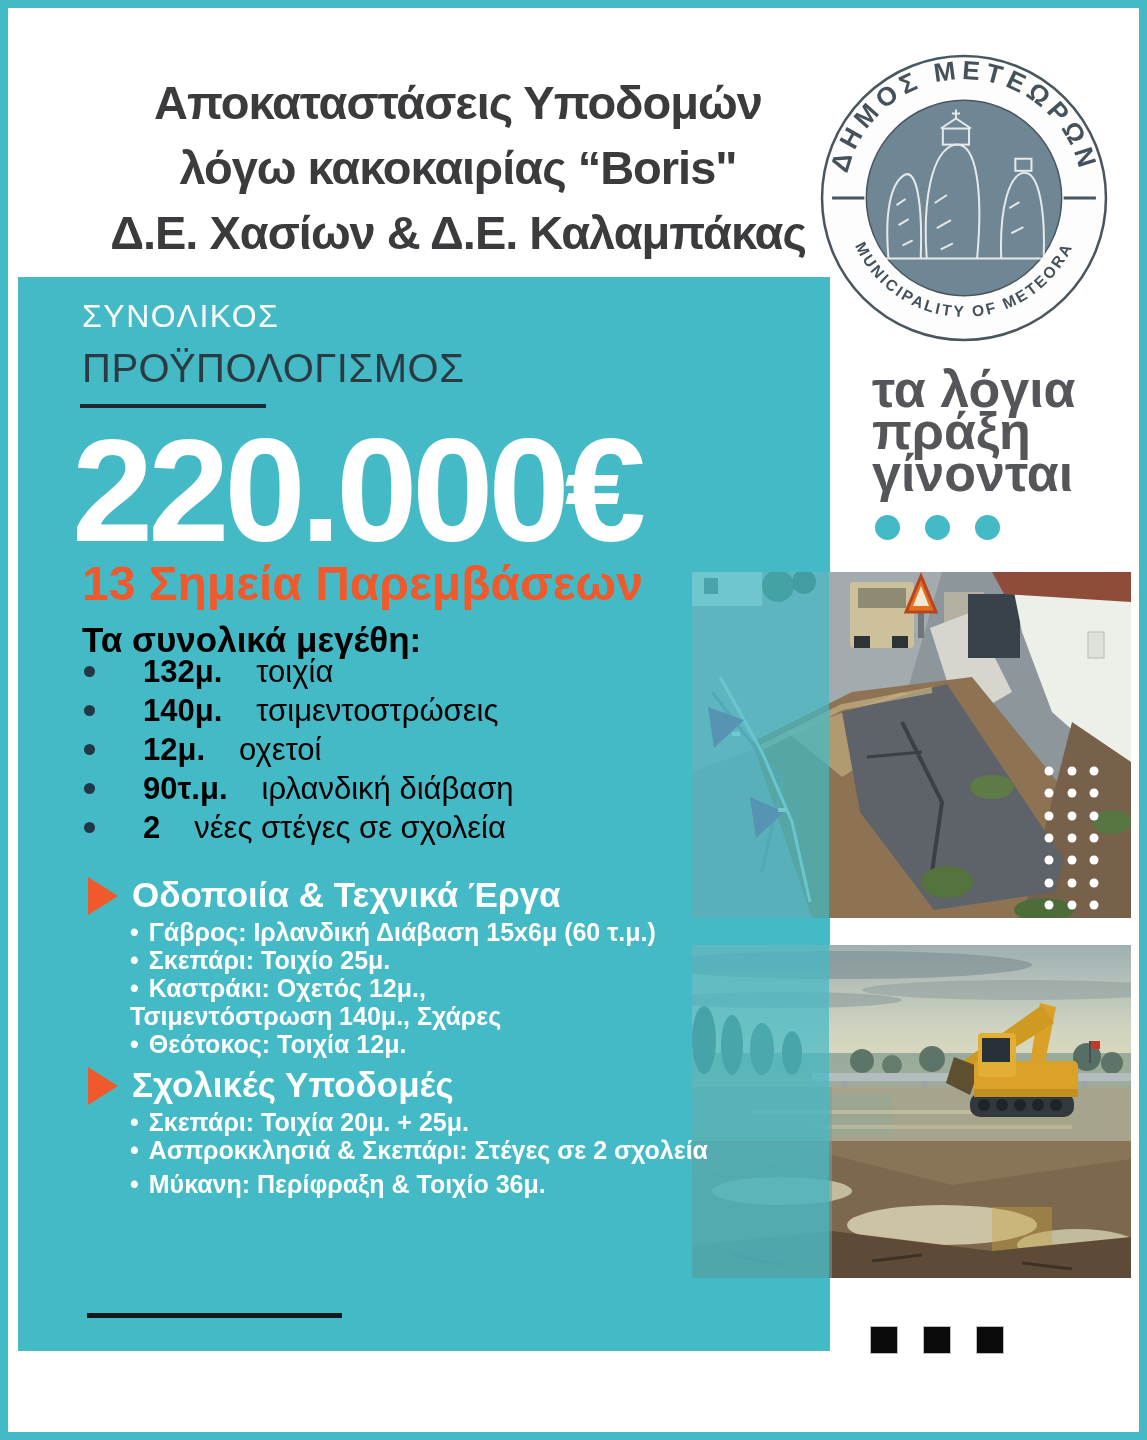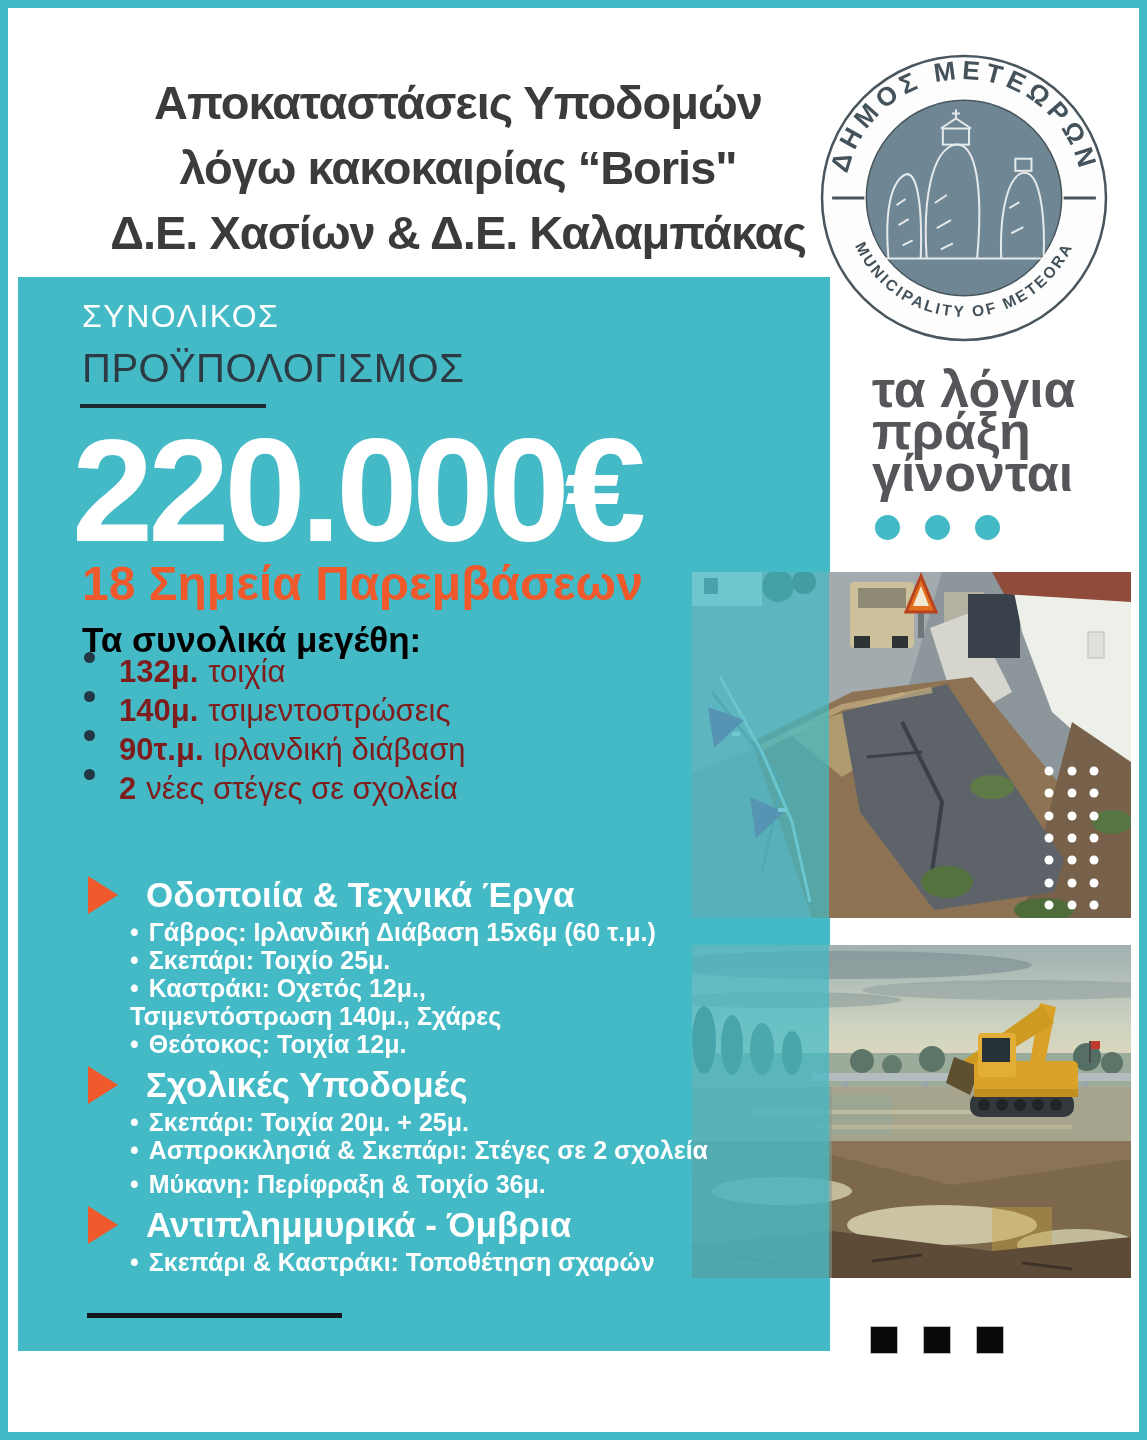--- a/index.html
+++ b/index.html
@@ -18,27 +18,27 @@
   
   .budget-l1{position:absolute;left:82px;top:298px;color:#ffffff;font-size:32px;letter-spacing:1.5px;}
   .budget-l2{position:absolute;left:82px;top:346px;color:#2c3a43;font-size:40px;letter-spacing:0.5px;}
   .budget-rule{position:absolute;left:80px;top:404px;width:186px;height:4px;background:#1d2a33;}
   .amount{position:absolute;left:72px;top:418px;color:#ffffff;font-size:146px;font-weight:bold;letter-spacing:-5px;line-height:1;}
 
   .interv-heading{position:absolute;left:82px;top:556px;color:#f0592b;font-size:48px;font-weight:bold;}
   .totals-heading{position:absolute;left:82px;top:620px;color:#000000;font-size:35px;font-weight:bold;}
 
   .totals{position:absolute;left:84px;top:652px;width:640px;list-style:none;margin:0;padding:0;}
-  .totals li{display:flex;align-items:flex-start;font-size:31px;line-height:39px;color:#7f1d1d;}
+  .totals li{display:flex;align-items:center;font-size:31px;line-height:39px;color:#000000;gap:24px;}
   .totals .dot{width:11px;height:11px;border-radius:50%;background:#223844;margin-right:24px;flex:0 0 auto;}
   .totals .v{font-weight:bold;margin-right:10px;}
 
   .sections{position:absolute;left:88px;top:874px;width:650px;}
   .section{margin-bottom:6px;}
-  .sec-head{display:flex;align-items:center;gap:28px;margin-bottom:3px;}
+  .sec-head{display:flex;align-items:flex-end;gap:14px;margin-bottom:3px;}
   .arrow{width:0;height:0;border-left:30px solid #f0592b;border-top:19px solid transparent;border-bottom:19px solid transparent;flex:0 0 auto;}
   .sec-title{font-size:35px;font-weight:bold;color:#ffffff;line-height:41px;}
   .sec-items{list-style:none;margin:0;padding:0;}
   .sec-items li{font-size:25px;font-weight:bold;color:#ffffff;line-height:28px;padding-left:42px;}
   .sec-items li .b{margin-right:10px;}
 
   
   .slogan{position:absolute;left:872px;top:368px;color:#55565a;font-size:52px;font-weight:bold;line-height:42px;}
   .dots-row{position:absolute;left:875px;top:515px;display:flex;gap:25px;}
   .dots-row .tdot{width:25px;height:25px;border-radius:50%;background:#43bac6;}
@@ -223,33 +223,38 @@
     <div>Αποκαταστάσεις Υποδομών</div>
     <div>λόγω κακοκαιρίας “Boris"</div>
     <div>Δ.Ε. Χασίων &amp; Δ.Ε. Καλαμπάκας</div>
   </div>
 
   <div class="budget-l1">ΣΥΝΟΛΙΚΟΣ</div>
   <div class="budget-l2">ΠΡΟΫΠΟΛΟΓΙΣΜΟΣ</div>
   <div class="budget-rule"></div>
   <div class="amount">220.000€</div>
 
-  <div class="interv-heading">18 Σημεία Παρεμβάσεων</div>
+  <div class="interv-heading">13 Σημεία Παρεμβάσεων</div>
   <div class="totals-heading">Τα συνολικά μεγέθη:</div>
 
   <ul class="totals">
     <li>
       <span class="dot"></span>
       <span class="v">132μ.</span>
       <span>τοιχία</span>
     </li>
     <li>
       <span class="dot"></span>
       <span class="v">140μ.</span>
       <span>τσιμεντοστρώσεις</span>
+    </li>
+    <li>
+      <span class="dot"></span>
+      <span class="v">12μ.</span>
+      <span>οχετοί</span>
     </li>
     <li>
       <span class="dot"></span>
       <span class="v">90τ.μ.</span>
       <span>ιρλανδική διάβαση</span>
     </li>
     <li>
       <span class="dot"></span>
       <span class="v">2</span>
       <span>νέες στέγες σε σχολεία</span>
@@ -282,29 +287,20 @@
         <li><span class="b">•</span><span>Ασπροκκλησιά &amp; Σκεπάρι: Στέγες σε 2 σχολεία</span></li>
       </ul>
     </div>
 
     <div class="section">
       <ul class="sec-items">
         <li><span class="b">•</span><span>Μύκανη: Περίφραξη &amp; Τοιχίο 36μ.</span></li>
       </ul>
     </div>
 
-    <div class="section">
-      <div class="sec-head">
-        <span class="arrow"></span>
-        <span class="sec-title">Αντιπλημμυρικά - Όμβρια</span>
-      </div>
-      <ul class="sec-items">
-        <li><span class="b">•</span><span>Σκεπάρι &amp; Καστράκι: Τοποθέτηση σχαρών</span></li>
-      </ul>
-    </div>
 
   </div>
 
   <div class="slogan">
     <div>τα λόγια</div>
     <div>πράξη</div>
     <div>γίνονται</div>
   </div>
   <div class="dots-row">
     <span class="tdot"></span>

